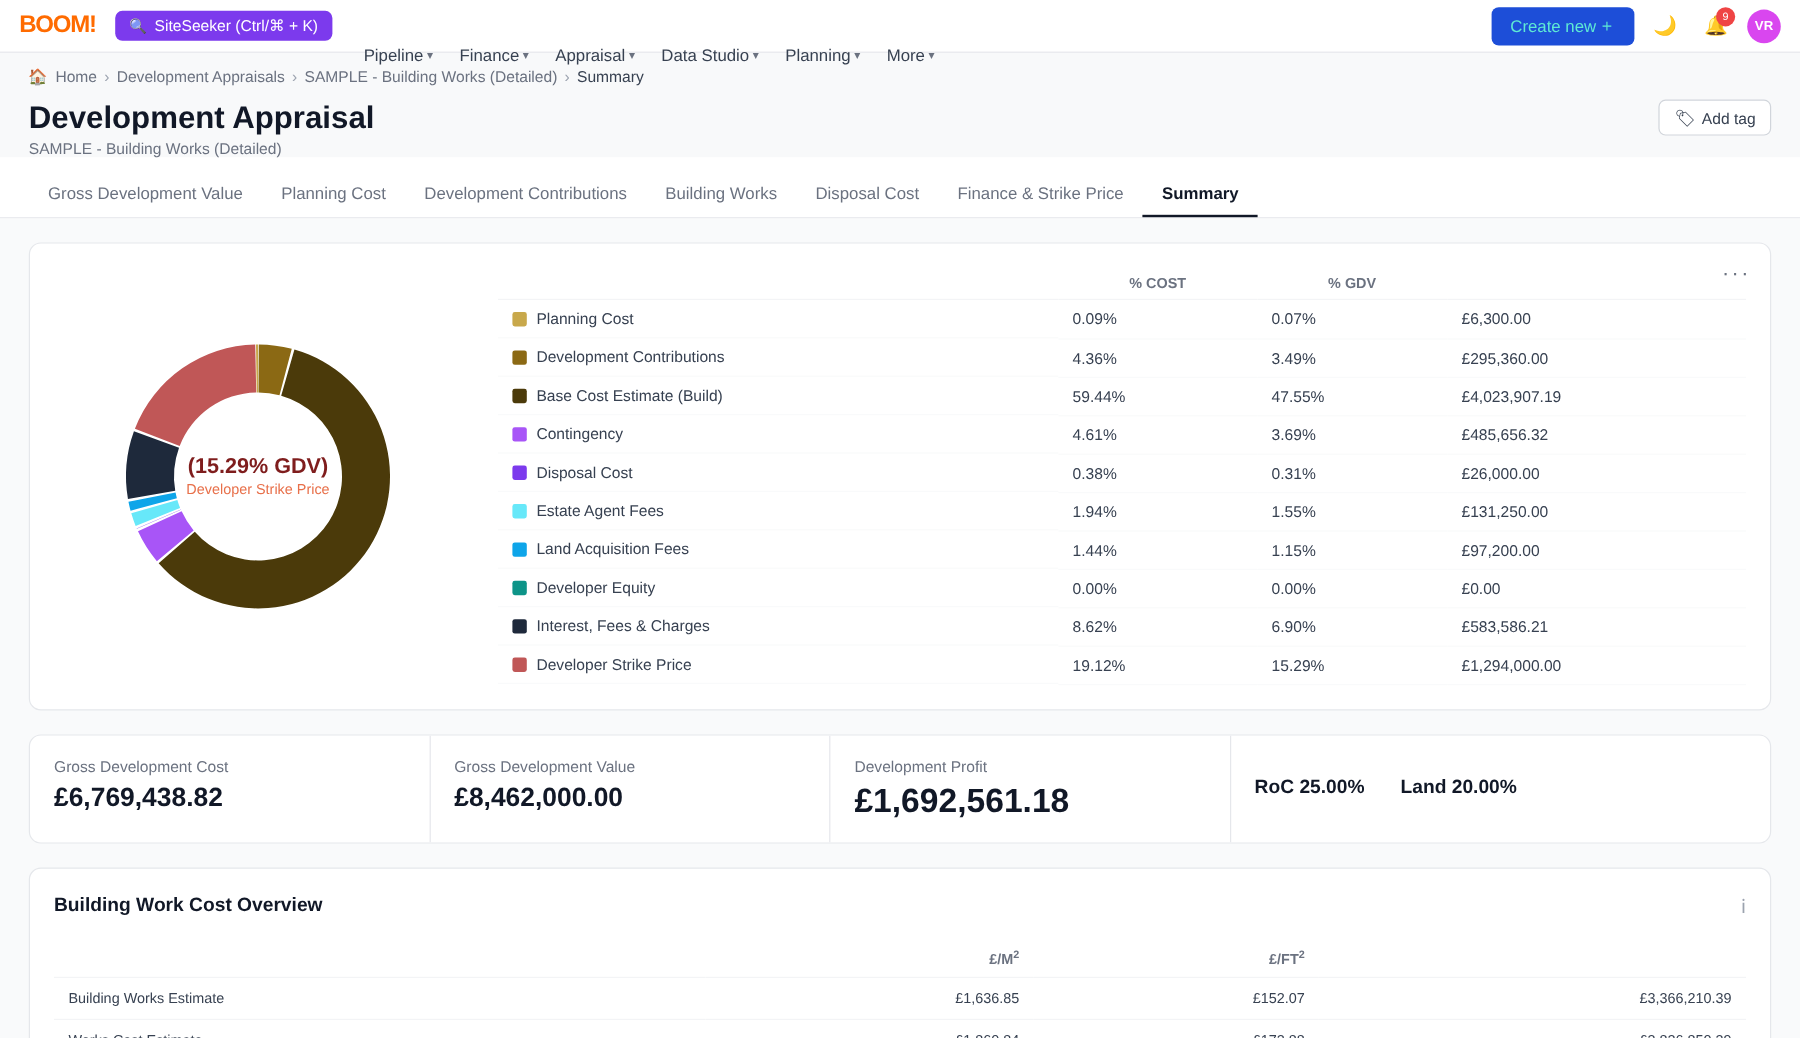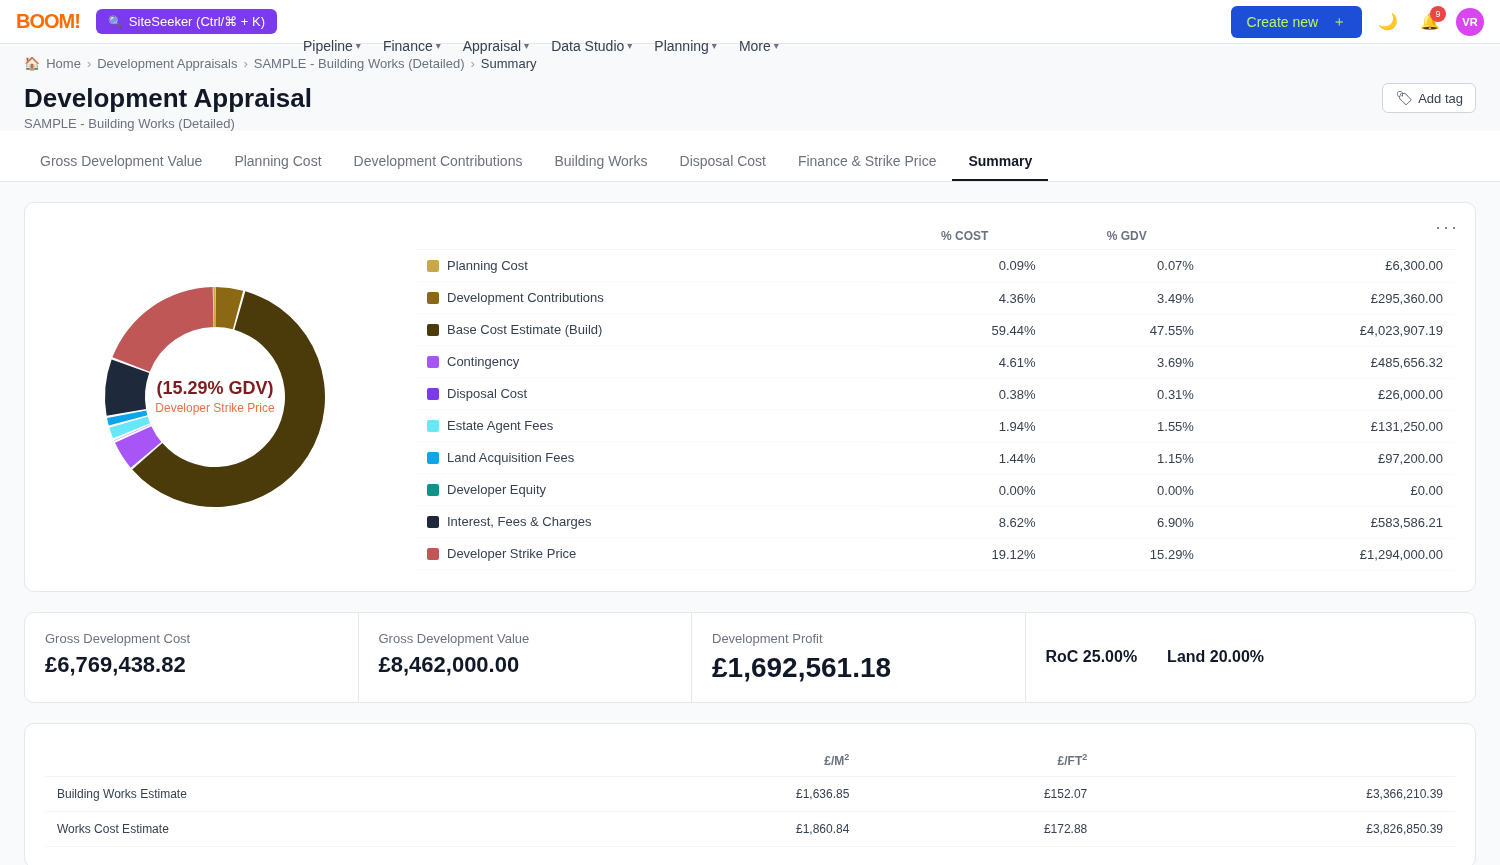--- a/index.html
+++ b/index.html
@@ -17,22 +17,22 @@
     }
     .siteseeker-icon { font-size: 12px; }
     .nav-items { display: flex; align-items: center; gap: 2px; margin-left: 8px; margin-top: 48px; }
     .nav-item {
       display: flex; align-items: center; gap: 3px; padding: 6px 10px;
       font-size: 14px; color: #374151; cursor: pointer; border-radius: 4px;
     }
     .nav-chevron { font-size: 10px; color: #6b7280; }
     .nav-right { margin-left: auto; display: flex; align-items: center; gap: 10px; }
     .create-new-btn {
-      background: #1d4ed8; color: #bef264; border: none; border-radius: 6px;
-      padding: 7px 16px; font-size: 14px; cursor: pointer; display: flex; align-items: center; gap: 14px;
+      background: #1d4ed8; color: #5eead4; border: none; border-radius: 6px;
+      padding: 7px 16px; font-size: 14px; cursor: pointer; display: flex; align-items: center; gap: 2px;
     }
     .icon-btn { background: none; border: none; cursor: pointer; padding: 6px; border-radius: 6px; color: #6b7280; font-size: 16px; }
     .notification-wrap { position: relative; }
     .notif-badge {
       position: absolute; top: 0; right: 0; background: #ef4444; color: #fff;
       border-radius: 50%; font-size: 9px; width: 16px; height: 16px;
       display: flex; align-items: center; justify-content: center;
     }
     .user-avatar {
       width: 28px; height: 28px; background: #d946ef; border-radius: 50%;
@@ -89,21 +89,21 @@
     
     .data-table { flex: 1; }
     .data-table table { width: 100%; border-collapse: collapse; }
     .data-table th {
       text-align: center; font-size: 12px; font-weight: 600; color: #6b7280;
       padding: 6px 12px; border-bottom: 1px solid #f3f4f6;
     }
     .data-table th:first-child { text-align: left; }
     .data-table td {
       padding: 8px 12px; font-size: 13px; color: #374151; border-bottom: 1px solid #f9fafb;
-      text-align: right;
+      text-align: left;
     }
     .data-table td:first-child { text-align: left; display: flex; align-items: center; gap: 8px; }
     .color-dot { width: 12px; height: 12px; border-radius: 2px; flex-shrink: 0; }
 
     
     .summary-cards { display: flex; gap: 0; border: 1px solid #e5e7eb; border-radius: 10px; overflow: hidden; background: #fff; margin-bottom: 20px; }
     .summary-card { flex: 1; padding: 18px 20px; border-right: 1px solid #e5e7eb; }
     .summary-card:last-child { border-right: none; flex: 1.4; display: flex; align-items: center; gap: 30px; }
     .card-label { font-size: 13px; color: #6b7280; margin-bottom: 6px; }
     .card-value { font-size: 22px; font-weight: 700; color: #111827; }
@@ -356,20 +356,24 @@
       <div>
         <div class="roc-value"><span>RoC</span> <span>25.00%</span></div>
       </div>
       <div>
         <div class="roc-value"><span>Land</span> <span>20.00%</span></div>
       </div>
     </div>
   </div>
 
   <div class="overview-section">
+    <div class="overview-header">
+      <div class="overview-title">Building Work Cost Overview</div>
+      <span class="info-icon">ℹ</span>
+    </div>
     <table class="overview-table">
       <thead>
         <tr>
           <th></th>
           <th>£/M<span class="sup">2</span></th>
           <th>£/FT<span class="sup">2</span></th>
           <th></th>
         </tr>
       </thead>
       <tbody id="overview-body">

